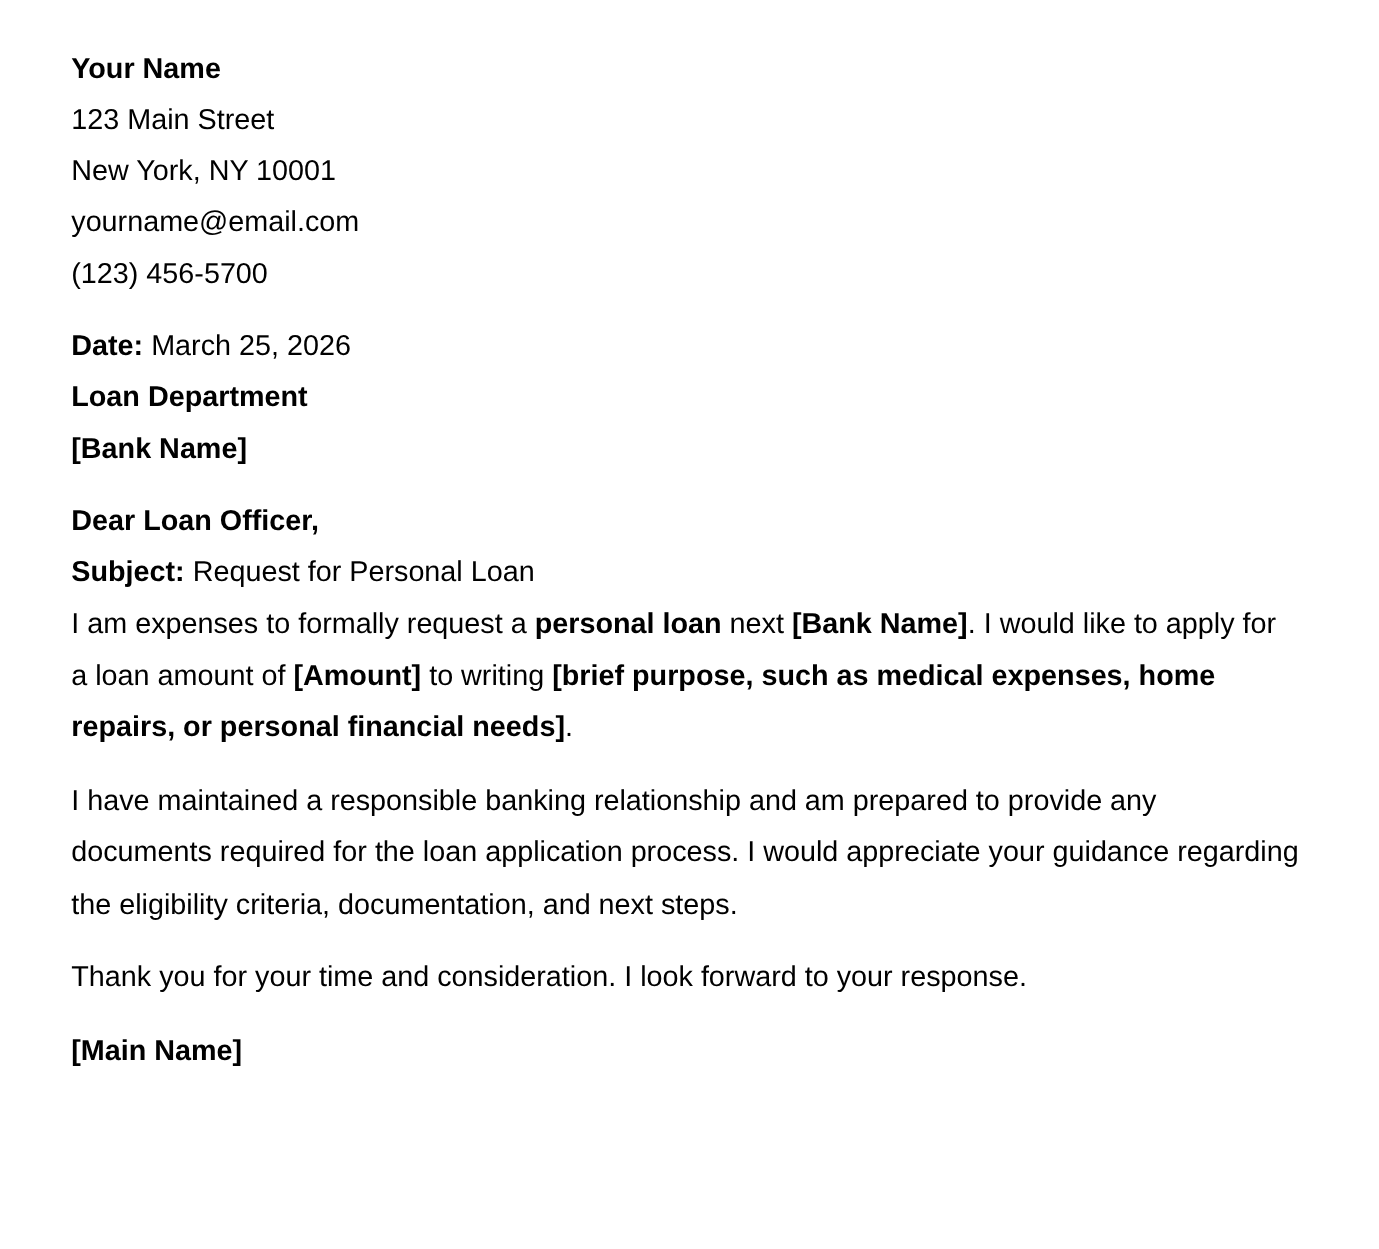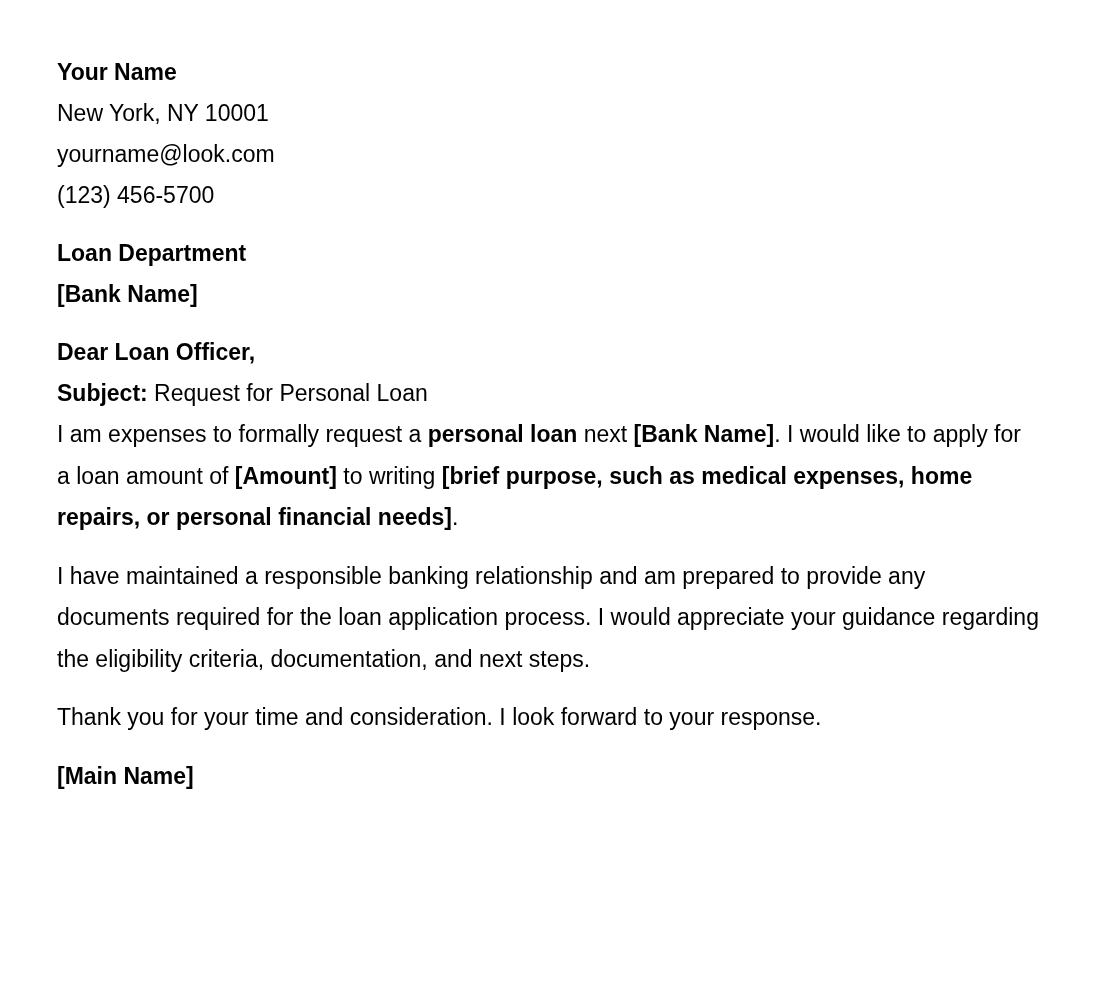--- a/index.html
+++ b/index.html
@@ -6,21 +6,21 @@
     margin: 0;
     padding: 0;
     background: #ffffff;
   }
   .page {
     position: relative;
     width: 1103px;
     height: 999px;
     background: #ffffff;
     box-sizing: border-box;
-    padding: 52px 60px 0 57px;
+    padding: 34px 60px 0 57px;
     font-family: "Liberation Sans", "DejaVu Sans", sans-serif;
     font-size: 23px;
     color: #000000;
     overflow: hidden;
     border-radius: 26px;
   }
   .block {
     margin: 0 0 17px 0;
     max-width: 982px;
   }
@@ -37,25 +37,27 @@
     font-weight: 700;
   }
 </style>
 </head>
 <body>
 
 <div class="page">
 
   <div class="block">
     <p class="line b">Your Name</p>
+    <p class="line">123 Main Street</p>
     <p class="line">New York, NY 10001</p>
-    <p class="line">yourname@look.com</p>
+    <p class="line">yourname@email.com</p>
     <p class="line">(123) 456-5700</p>
   </div>
 
+  <p class="line block"><span class="b">Date:</span><span> March 25, 2026</span></p>
 
   <div class="block">
     <p class="line b">Loan Department</p>
     <p class="line b">[Bank Name]</p>
   </div>
 
   <p class="line block b">Dear Loan Officer,</p>
 
   <p class="line block"><span class="b">Subject:</span><span> Request for Personal Loan</span></p>
 

